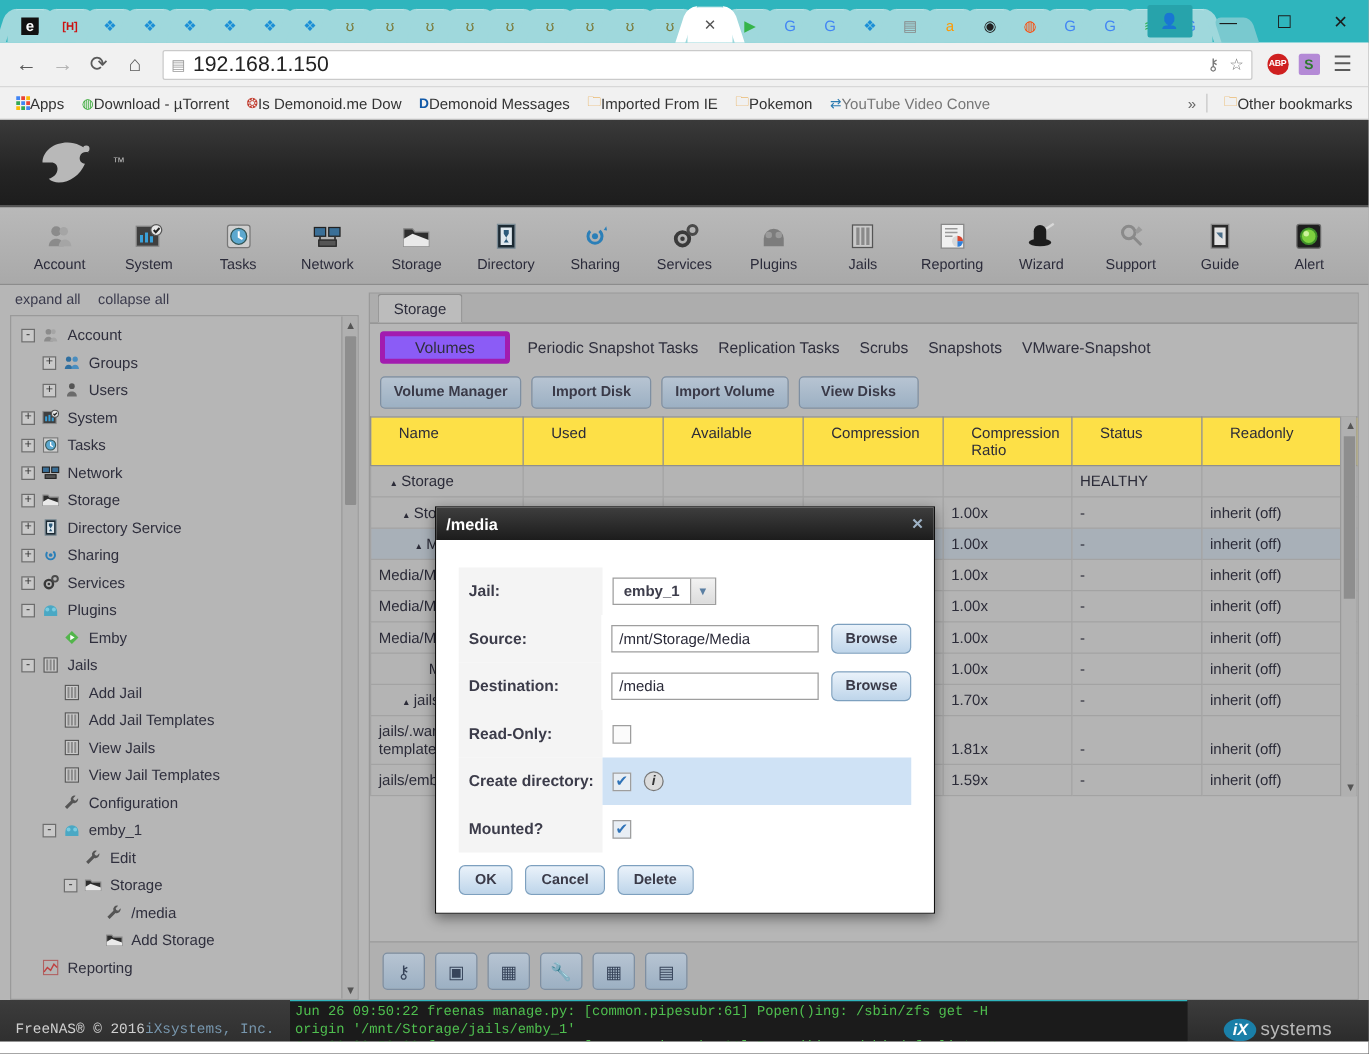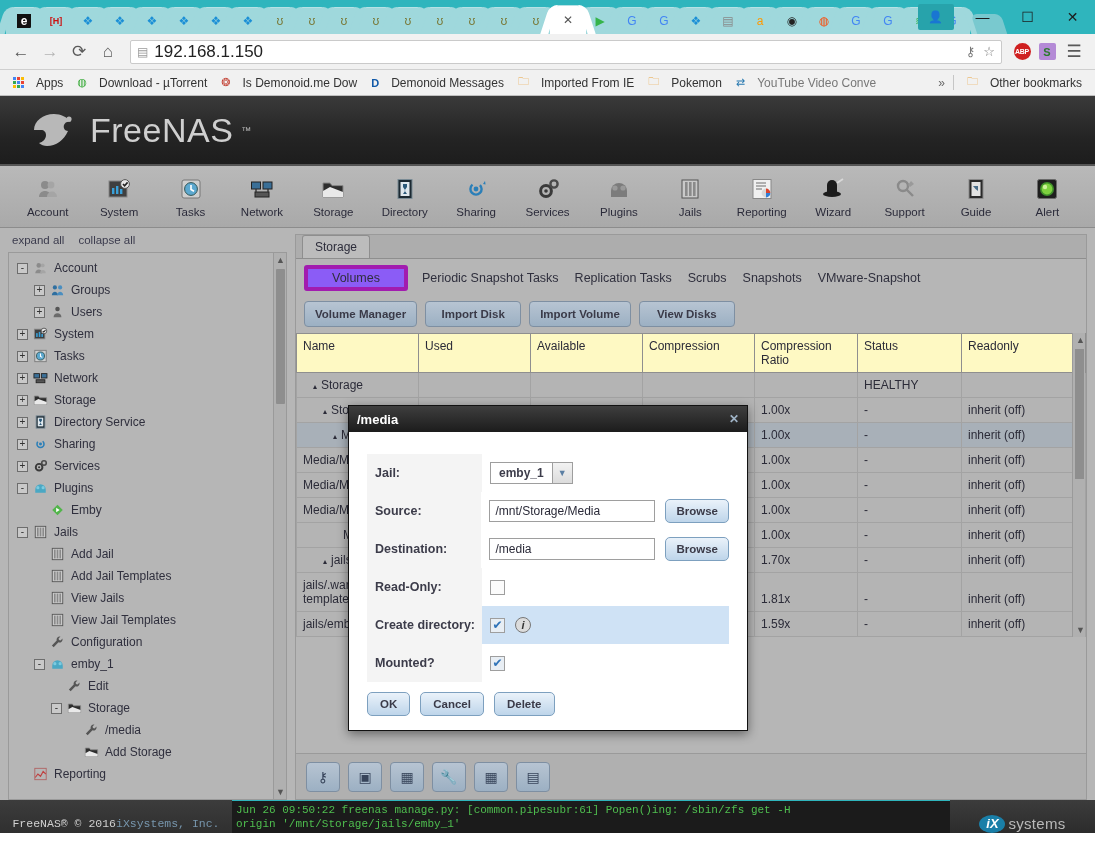--- a/index.html
+++ b/index.html
@@ -75,21 +75,21 @@
     font-size: 7px; font-weight: bold; display: flex; align-items: center; justify-content: center;
     letter-spacing: -0.3px;
   }
   .sbox { width: 17px; height: 17px; background: #b48ad6; border-radius: 2px;
     display:flex; align-items:center; justify-content:center; color:#2c7a2c; font-weight:bold; font-size:11px; }
 
   .bookmarks {
     height: 26px; background: #f1f1f1; border-bottom: 1px solid #bfbfbf;
     display: flex; align-items: center; padding: 0 8px; gap: 4px; font-size: 12px; color: #333;
   }
-  .bm { display: flex; align-items: center; gap: 12px; padding: 2px 5px; white-space: nowrap; }
+  .bm { display: flex; align-items: center; gap: 0; padding: 2px 5px; white-space: nowrap; }
   .bm-ico { font-size: 11px; }
   .apps-grid {
     display: grid; grid-template-columns: repeat(3, 3px); grid-template-rows: repeat(3, 3px);
     gap: 1px;
   }
   .apps-grid i { width: 3px; height: 3px; display:block; }
   .bm-overflow { margin-left: auto; display:flex; align-items:center; gap: 8px; }
   .bm-sep { width:1px; height: 15px; background: #c6c6c6; }
 
   
@@ -155,22 +155,22 @@
   .btnrow { display: flex; gap: 8px; padding: 4px 8px 6px 8px; }
   .gbtn {
     background: linear-gradient(180deg,#b7c4d2 0%, #9cb0c3 100%);
     border: 1px solid #7e8fa2; border-radius: 4px; padding: 6px 10px;
     font-size: 11.5px; font-weight: bold; color: #3a3a48; min-width: 96px; text-align: center;
   }
 
   .table-scroll { position: relative; overflow: hidden; }
   table.vol { width: 100%; border-collapse: collapse; font-size: 12px; color: #2b2b38; table-layout: fixed; }
   table.vol th {
-    background: #fef9c3; border: 1px solid #8f8f8f; font-weight: normal; text-align: left;
-    padding: 5px 6px; vertical-align: top; height: 34px; color: #2b2b38;
+    background: #fde047; border: 1px solid #8f8f8f; font-weight: normal; text-align: left;
+    padding: 5px 22px; vertical-align: top; height: 34px; color: #2b2b38;
   }
   table.vol td {
     border: 1px solid #a3a3a3; padding: 5px 6px; vertical-align: bottom; background: #b4b4b4;
   }
   table.vol tr.sel td { background: #a8b0b8; }
   .caret { font-size: 8px; margin-right: 4px; }
 
   .vscroll {
     position: absolute; right: 1px; top: 0; width: 13px; bottom: 0; background: #b0b0b0;
     border-left: 1px solid #9a9a9a;
@@ -440,21 +440,20 @@
   </div>
 
   <div class="app">
 
     <div class="fn-header">
       <div class="fn-logo">
         <svg class="fish" viewBox="0 0 54 40">
           <path d="M6 20c0-9 9-16 20-16 7 0 13 3 17 8-3-1-6 0-7 3-1 3 1 6 4 6-4 9-12 15-21 15-3 0-6-1-8-3 4-1 7-4 7-8 0-3-2-5-5-5H6z" fill="#b8b8b8"></path>
           <circle cx="41" cy="9" r="2.6" fill="#b8b8b8"></circle>
         </svg>
-        <span class="fn-wordmark">FreeNAS</span>
         <span class="fn-tm">™</span>
       </div>
     </div>
 
     <div class="fn-nav" id="navbar-host">
         <div class="nav-item">
           <span class="nav-ico">
             <svg viewBox="0 0 24 24" width="26" height="24">
               <circle cx="9" cy="8" r="4" fill="#8b8b8b"></circle>
               <circle cx="15" cy="8" r="3.4" fill="#a5a5a5"></circle>

